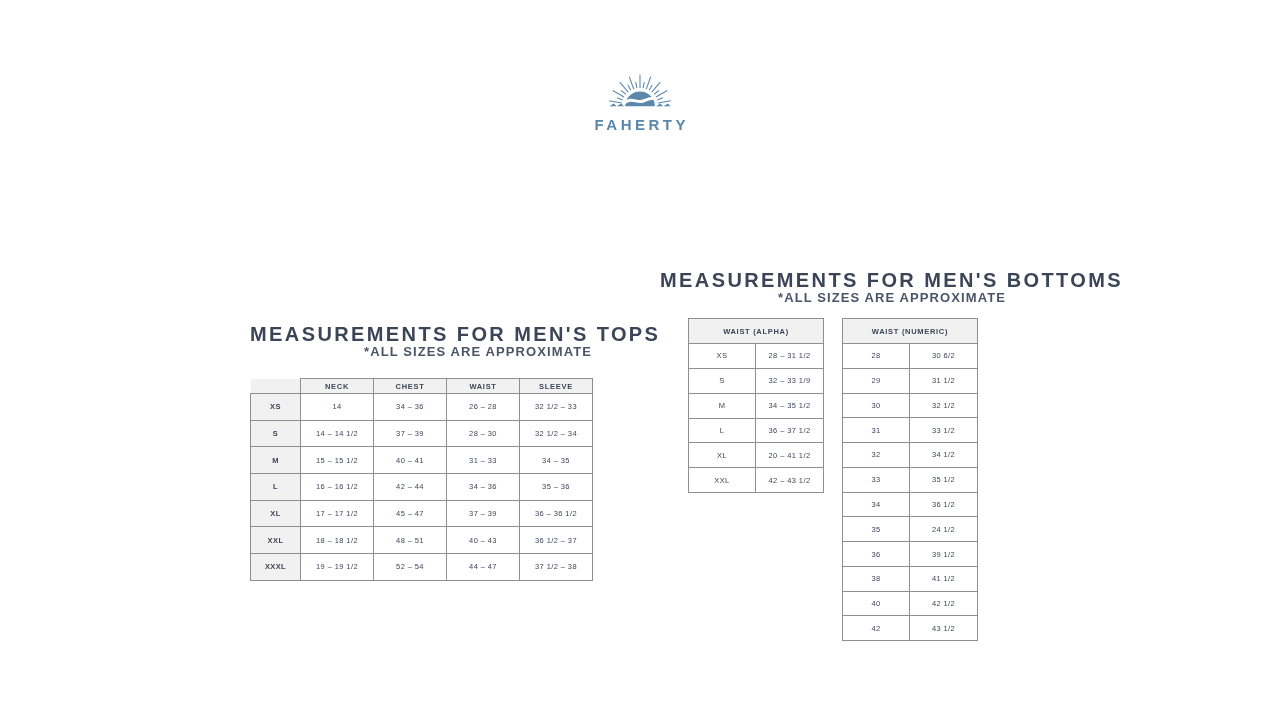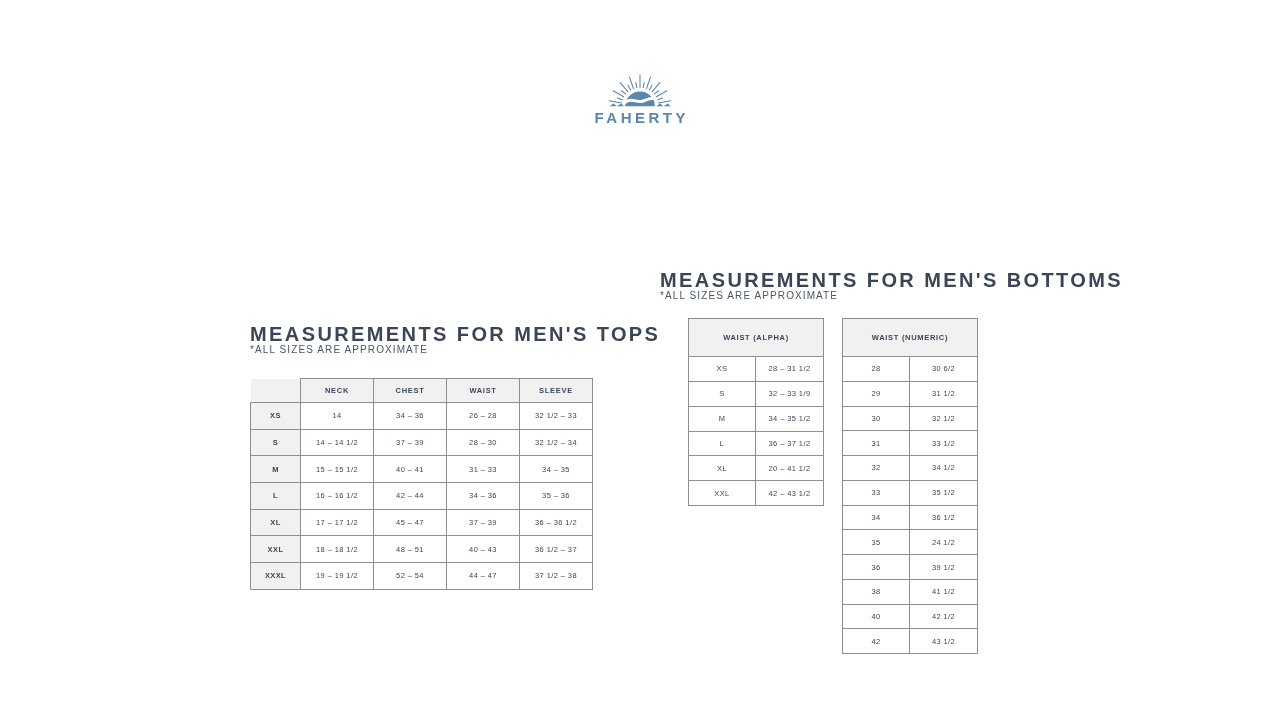--- a/index.html
+++ b/index.html
@@ -16,43 +16,43 @@
 
   
   .logo {
     position: absolute;
     left: 0; right: 0; top: 66px;
     text-align: center;
   }
   .logo-mark { display: block; margin: 0 auto; }
   .wordmark {
     display: block;
-    margin-top: 1px;
+    margin-top: 8px;
     font-size: 15px;
     font-weight: 700;
     letter-spacing: 3.5px;
     color: #5b87ab;
     text-indent: 3.5px; 
   }
 
   
   .section-title {
     position: absolute;
     text-align: center;
     font-size: 20px;
     font-weight: 700;
     letter-spacing: 2.4px;
     color: #3b4557;
     white-space: nowrap;
   }
   .section-sub {
     position: absolute;
-    text-align: left;
-    font-size: 10px;
-    font-weight: 400;
+    text-align: right;
+    font-size: 13px;
+    font-weight: 700;
     letter-spacing: 1.1px;
     color: #4a5568;
     white-space: nowrap;
   }
   .title-tops  { left: 250px; width: 342px; top: 323px; }
   .sub-tops    { left: 250px; width: 342px; top: 344px; }
   .title-bottoms { left: 660px; width: 346px; top: 269px; }
   .sub-bottoms   { left: 660px; width: 346px; top: 290px; }
 
   
@@ -75,28 +75,28 @@
   }
   .size-table thead th {
     background: #f1f1f1;
     font-weight: 700;
     letter-spacing: 0.7px;
   }
   th.corner-cell { border: none; background: transparent; }
 
   
   #tops-table { left: 250px; top: 378px; width: 342px; }
-  #tops-table thead tr { height: 24px; }
+  #tops-table thead tr { height: 15px; }
   #tops-table tbody tr { height: 26.7px; }
   #tops-table tbody th { background: #f1f1f1; font-weight: 600; }
 
   
   #alpha-table   { left: 688px; top: 318px; width: 135px; }
   #numeric-table { left: 842px; top: 318px; width: 135px; padding-left: 36px; }
-  #alpha-table thead tr, #numeric-table thead tr { height: 38px; }
+  #alpha-table thead tr, #numeric-table thead tr { height: 25px; }
   #alpha-table tbody tr   { height: 24.85px; }
   #numeric-table tbody tr { height: 24.78px; }
   #alpha-table tbody th, #numeric-table tbody th {
     background: #ffffff;
     font-weight: 400;
   }
 </style>
 </head>
 <body>
 

